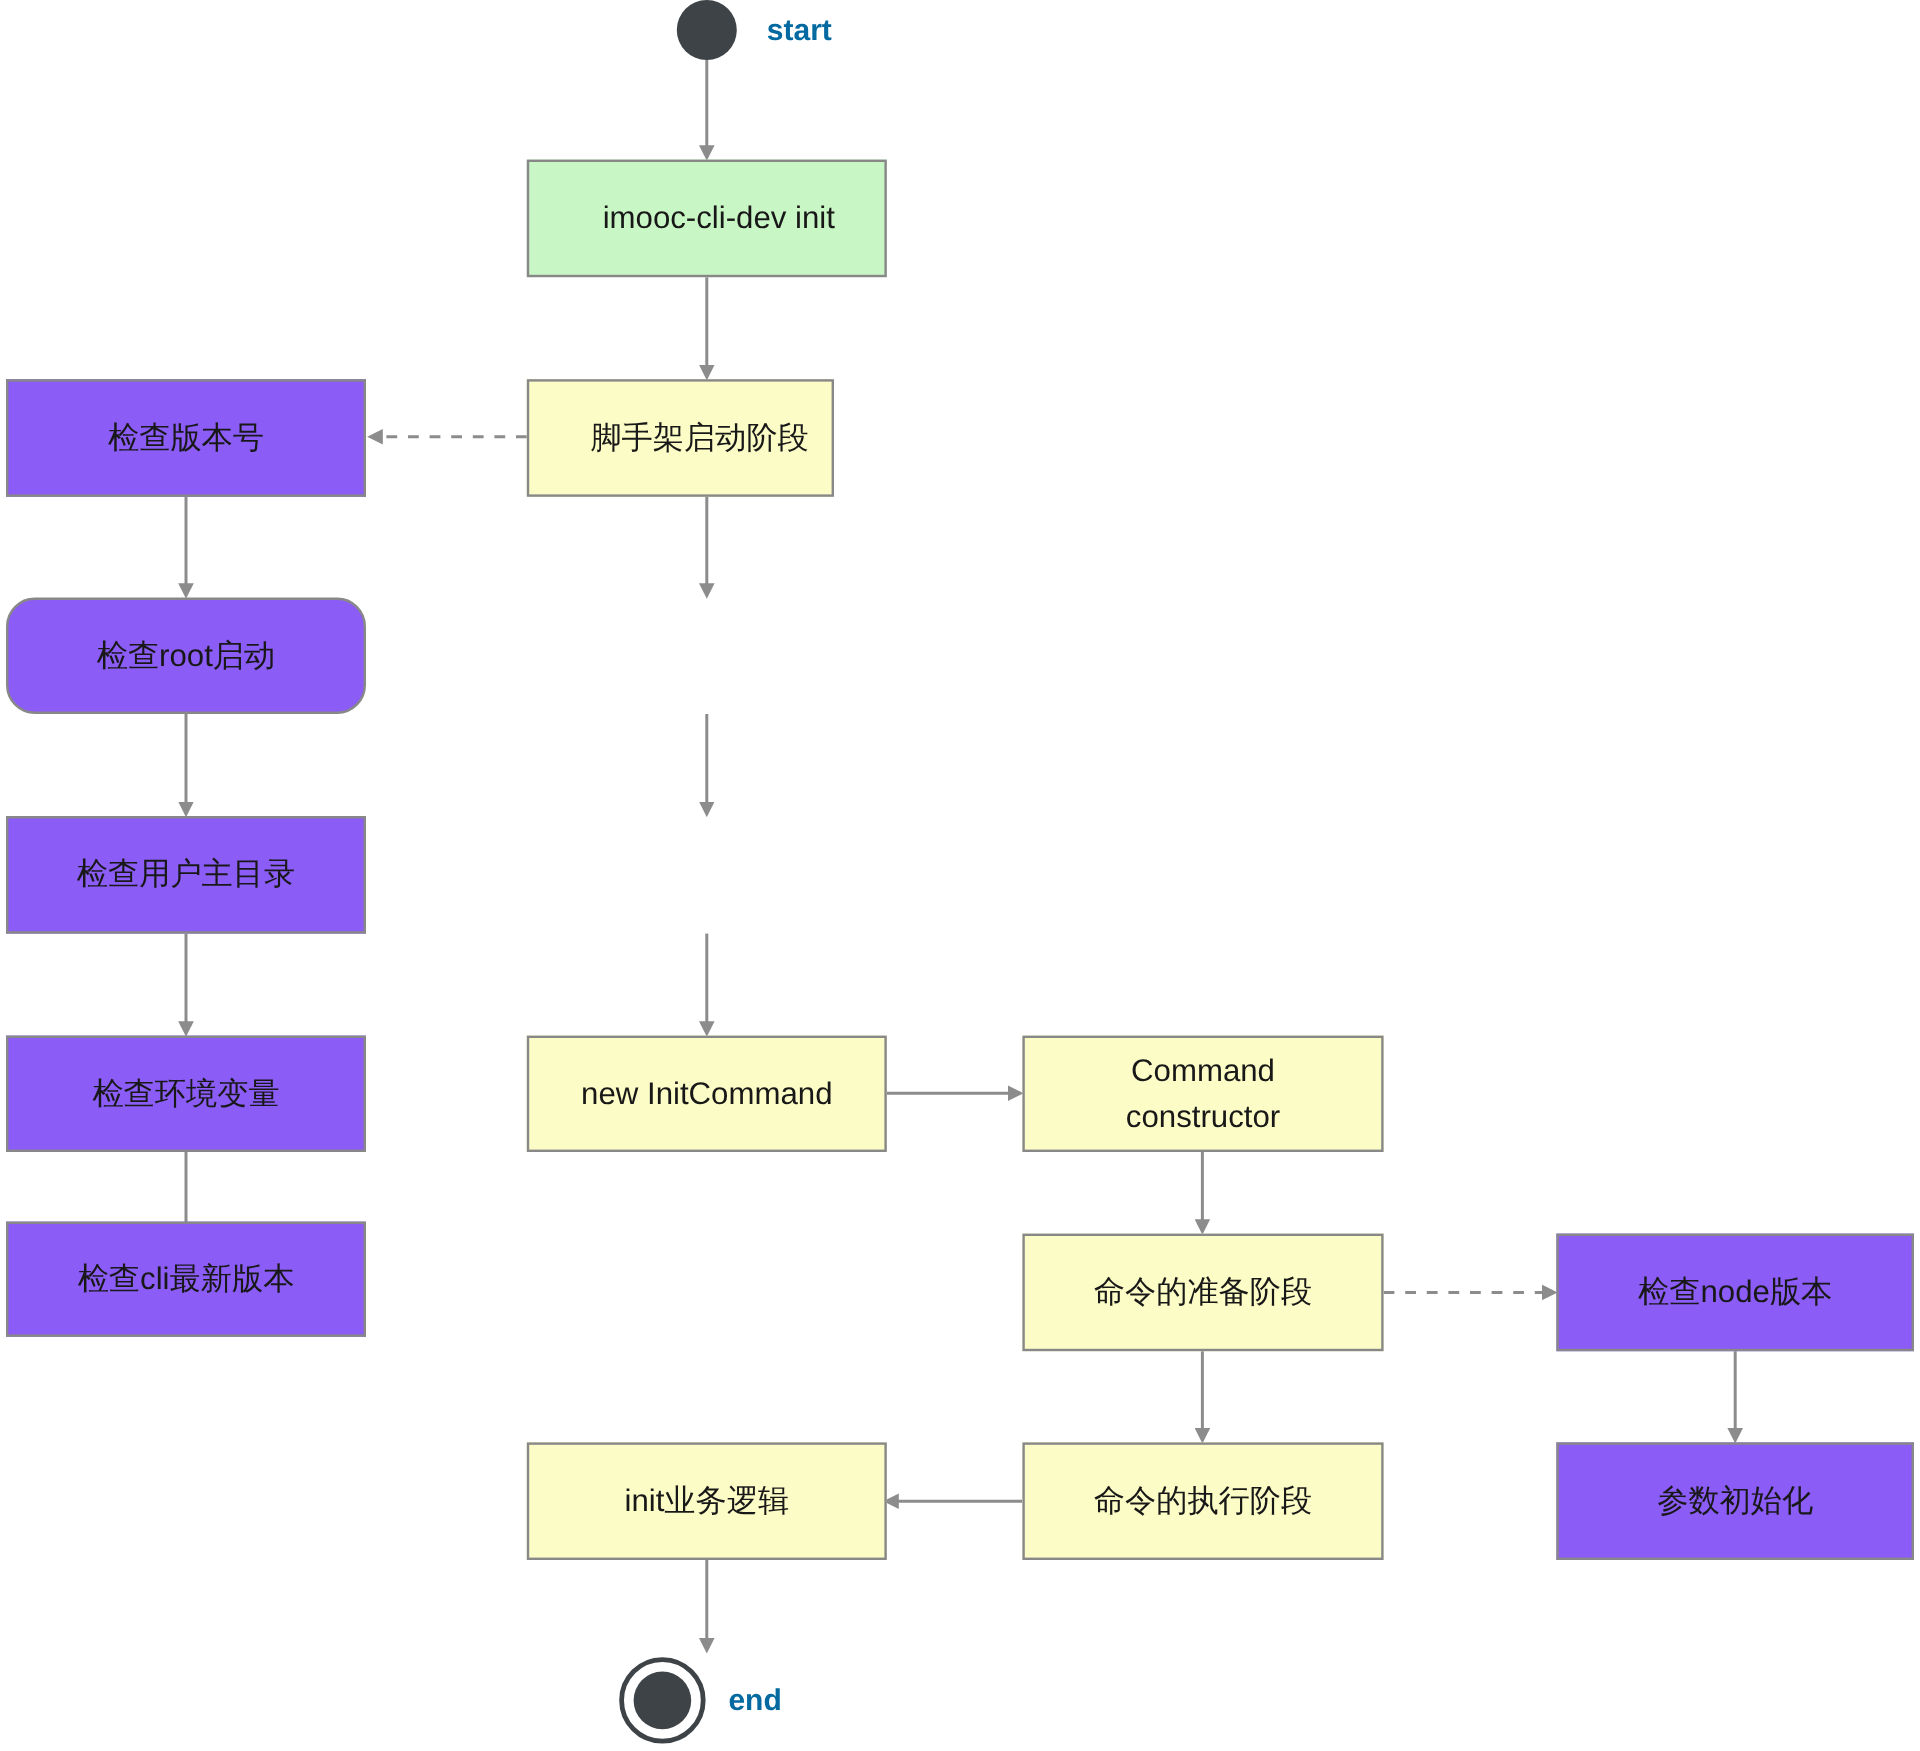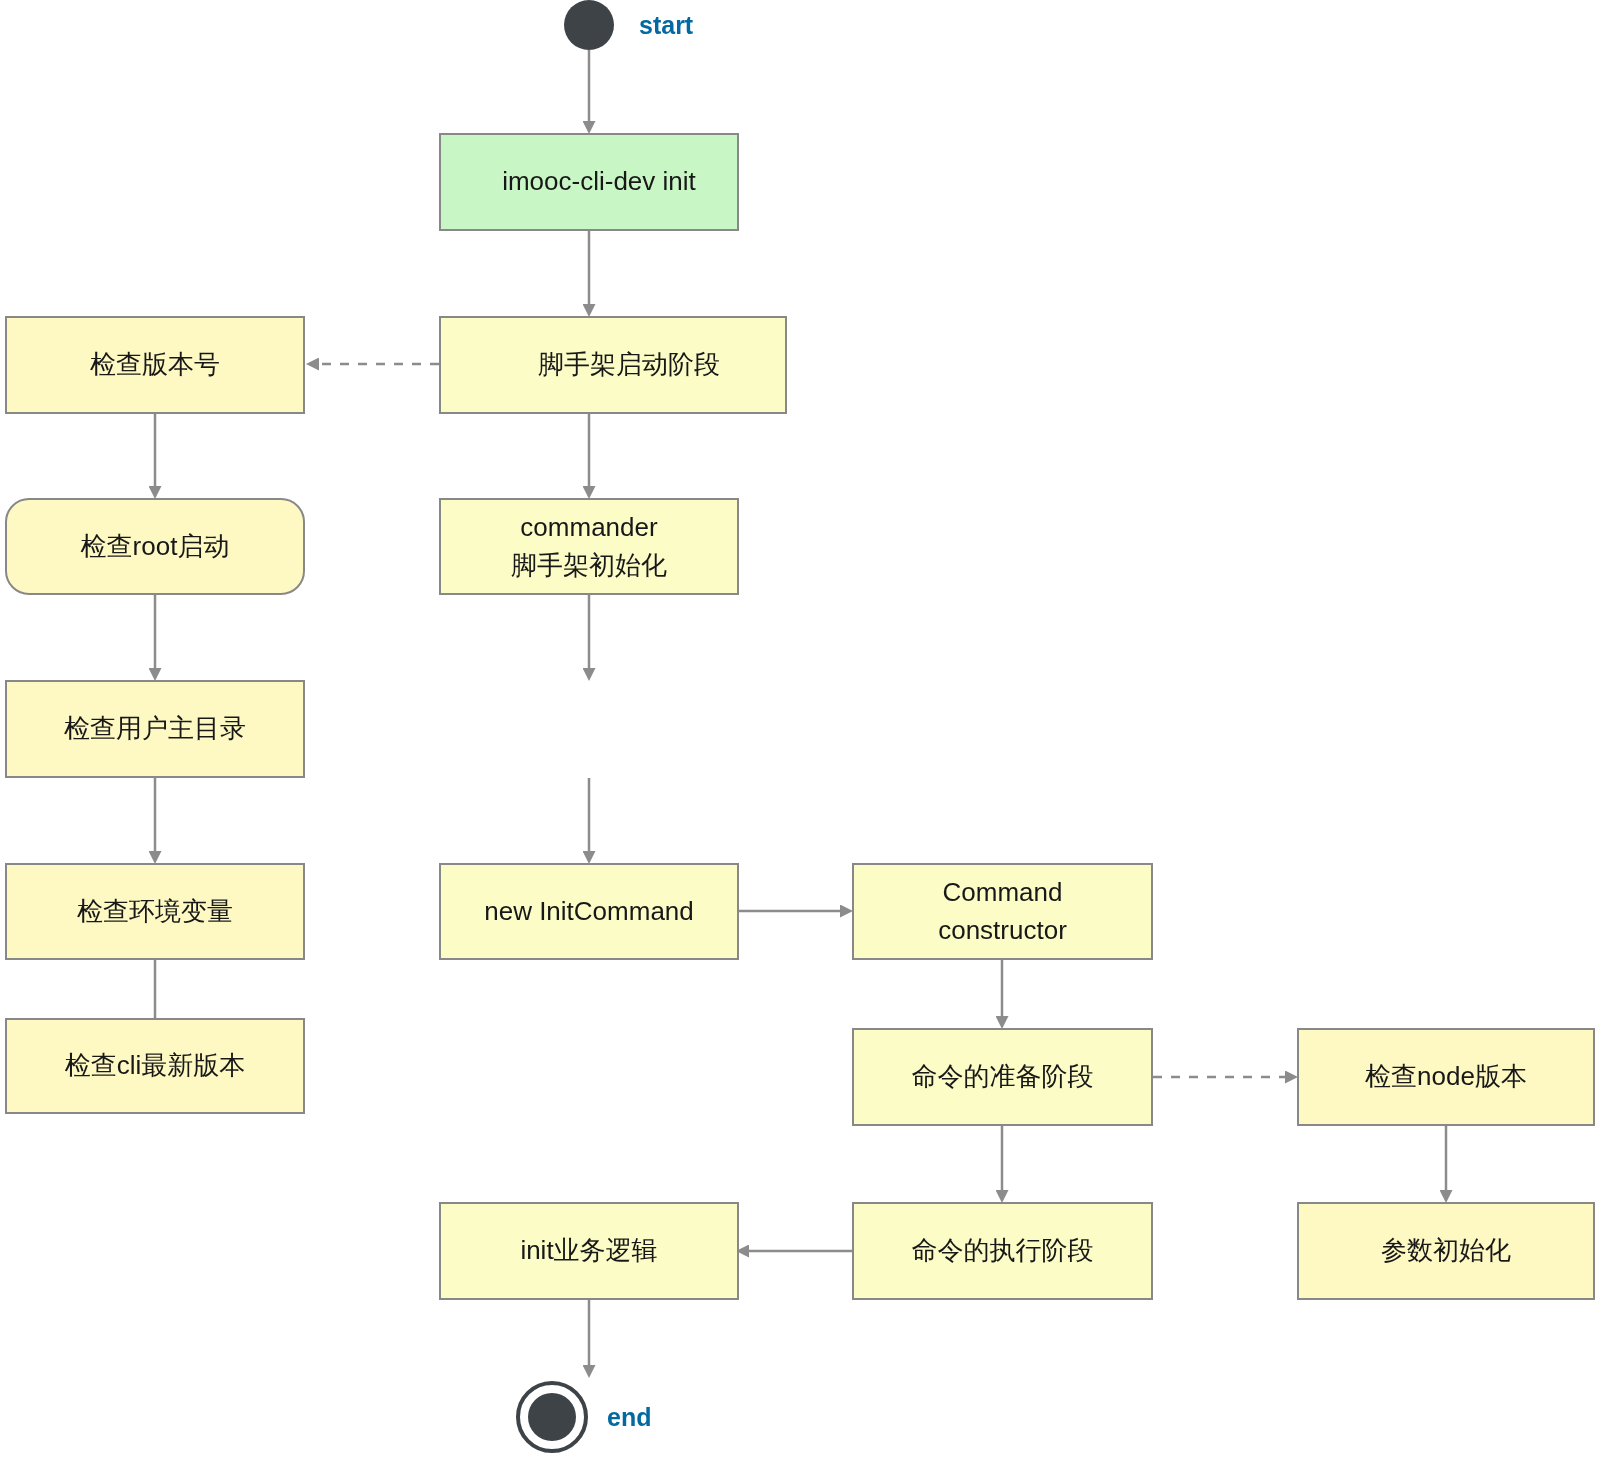--- a/index.html
+++ b/index.html
@@ -15,21 +15,21 @@
     position:absolute;
     box-sizing:border-box;
     border:2px solid #888888;
     display:flex;align-items:center;justify-content:center;
     text-align:center;
     font-size:26px;line-height:1.45;color:#181818;
     white-space:pre-line;
   }
   .node.green{background:#c9f6c5;padding-left:20px;}
   .node.yellow{background:#fcfcc6;}
-  .node.pink{background:#fef9c3;}
+  .node.pink{background:#8b5cf6;}
   .terminal-start{
     position:absolute;left:564px;top:0px;width:50px;height:50px;
     border-radius:50%;background:#3d4347;
   }
   .terminal-end{
     position:absolute;left:516px;top:1381px;width:72px;height:72px;
     box-sizing:border-box;
     border-radius:50%;border:4px solid #3d4347;background:#ffffff;
     display:flex;align-items:center;justify-content:center;
   }
@@ -71,23 +71,21 @@
     <line x1="1002" y1="1126" x2="1002" y2="1191" stroke="#8c8c8c" stroke-width="2.5" marker-end="url(#arrow)"></line>
     <line x1="852" y1="1251" x2="748" y2="1251" stroke="#8c8c8c" stroke-width="2.5" marker-end="url(#arrow)"></line>
     <line x1="589" y1="1300" x2="589" y2="1366" stroke="#8c8c8c" stroke-width="2.5" marker-end="url(#arrow)"></line>
   </svg>
 
   <div class="terminal-start"></div>
   <div class="terminal-label label-start">start</div>
 
   <div class="node green" style="left:439px;top:133px;width:300px;height:98px;">imooc-cli-dev init</div>
 
-  <div class="node yellow" style="left:439px;top:316px;width:348px;height:98px;padding-left:32px;">脚手架启动阶段</div>
-  <div class="node yellow" style="left:439px;top:498px;width:300px;height:97px;">commander
-脚手架初始化</div>
+  <div class="node yellow" style="left:439px;top:316px;width:256px;height:98px;padding-left:32px;">脚手架启动阶段</div>
   <div class="node yellow" style="left:439px;top:863px;width:300px;height:97px;">new InitCommand</div>
   <div class="node yellow" style="left:439px;top:1202px;width:300px;height:98px;text-align:right;">init业务逻辑</div>
 
   <div class="node pink" style="left:5px;top:316px;width:300px;height:98px;">检查版本号</div>
   <div class="node pink" style="left:5px;top:498px;width:300px;height:97px;border-radius:24px;">检查root启动</div>
   <div class="node pink" style="left:5px;top:680px;width:300px;height:98px;">检查用户主目录</div>
   <div class="node pink" style="left:5px;top:863px;width:300px;height:97px;">检查环境变量</div>
   <div class="node pink" style="left:5px;top:1018px;width:300px;height:96px;">检查cli最新版本</div>
 
   <div class="node yellow" style="left:852px;top:863px;width:301px;height:97px;">Command

